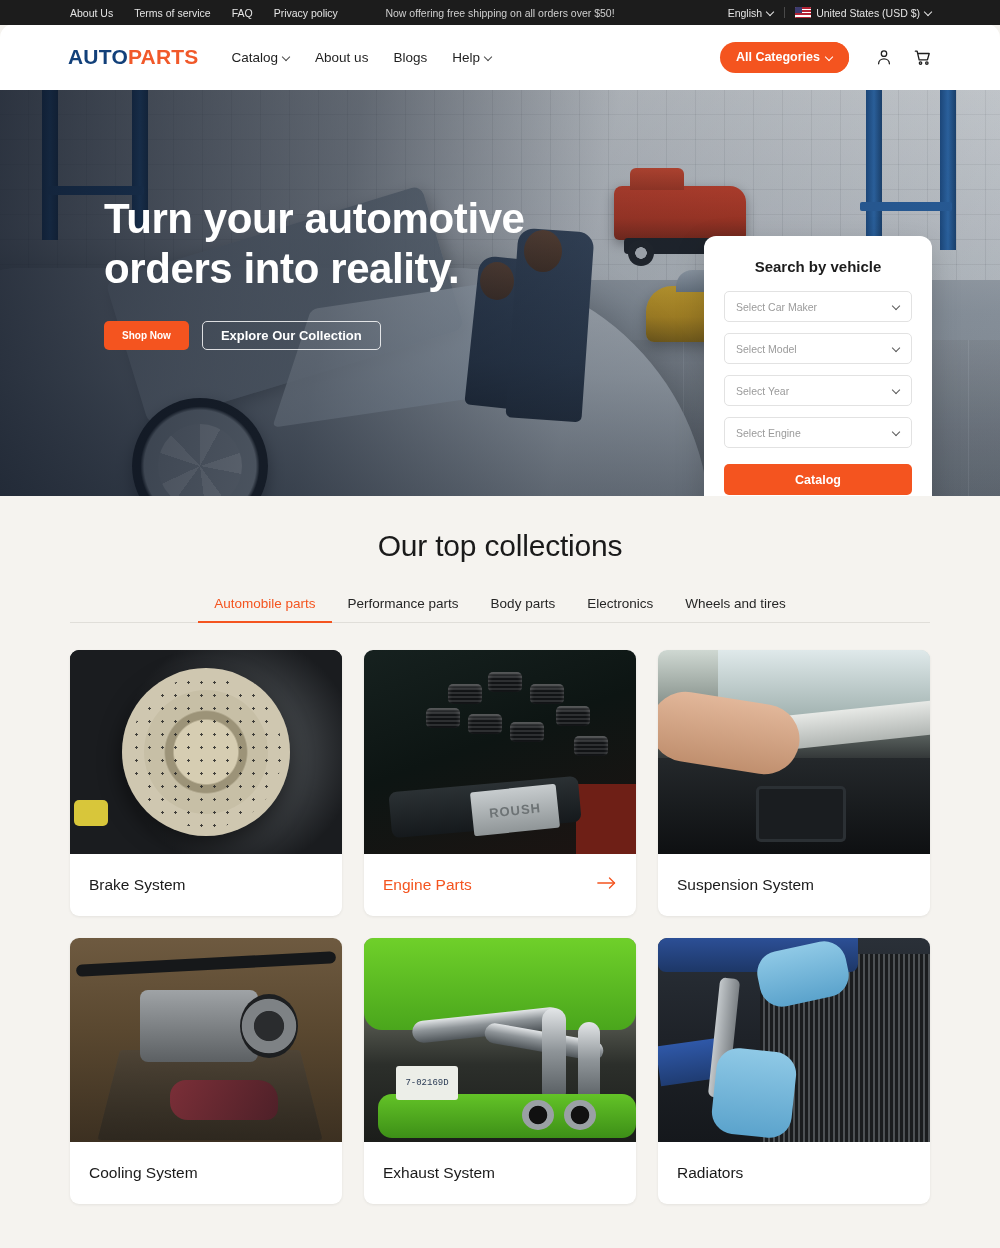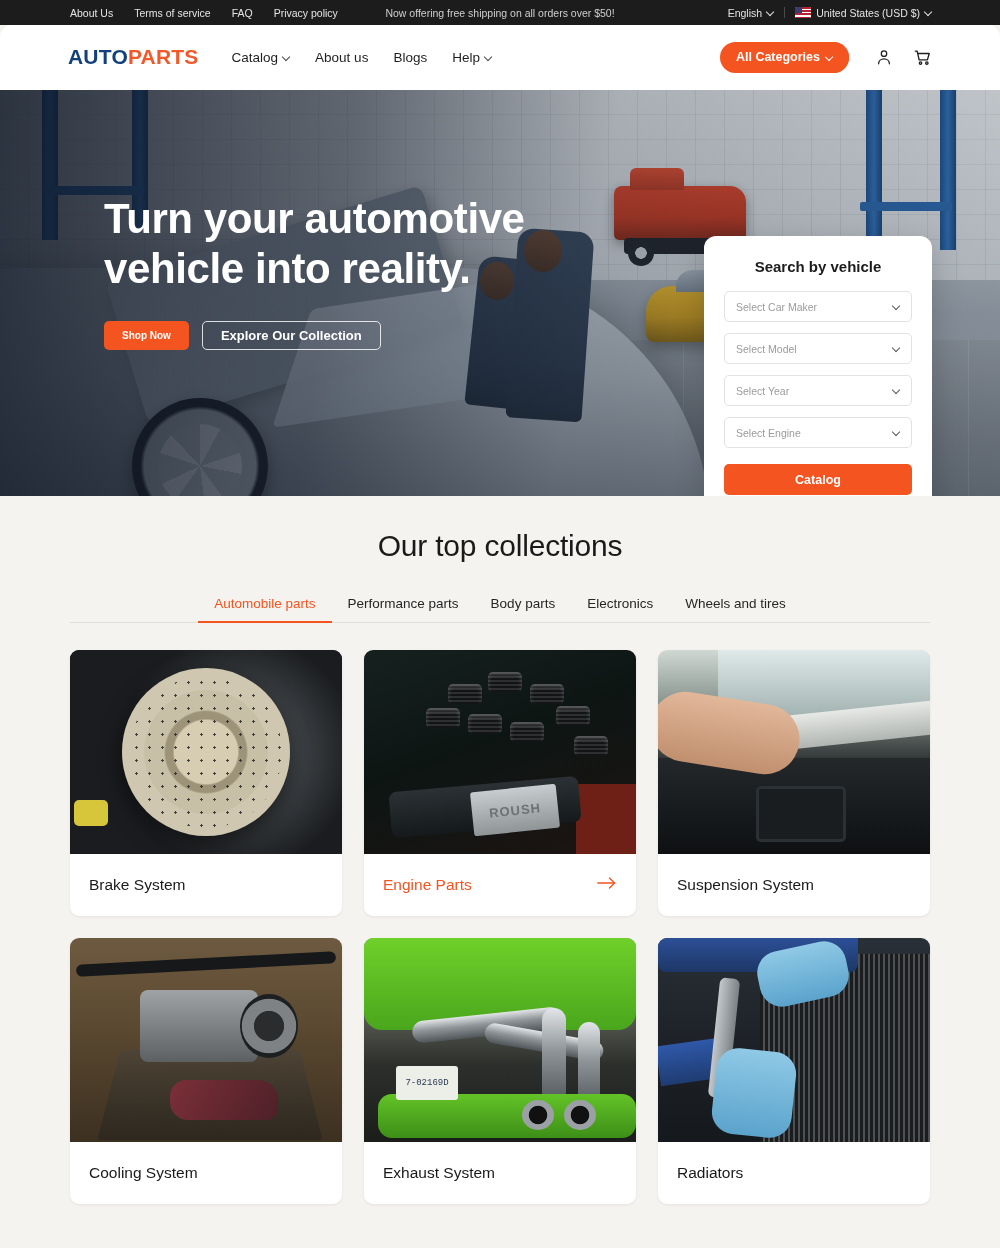--- a/index.html
+++ b/index.html
@@ -479,21 +479,21 @@
       <div class="mech mech-a"></div>
         <div class="head head-a"></div>
       <div class="mech mech-b"></div>
         <div class="head head-b"></div>
       <div class="hero-shade"></div>
     </div>
 
     <div class="hero-content">
       <h1 class="hero-title">
         <span>Turn your automotive</span><br>
-        <span>vehicle into reality.</span>
+        <span>orders into reality.</span>
       </h1>
       <div class="hero-btns">
         <button class="btn-shop">Shop Now</button>
         <button class="btn-explore">Explore Our Collection</button>
       </div>
     </div>
 
     <div class="vehicle-card">
       <div class="vehicle-title">Search by vehicle</div>
 

